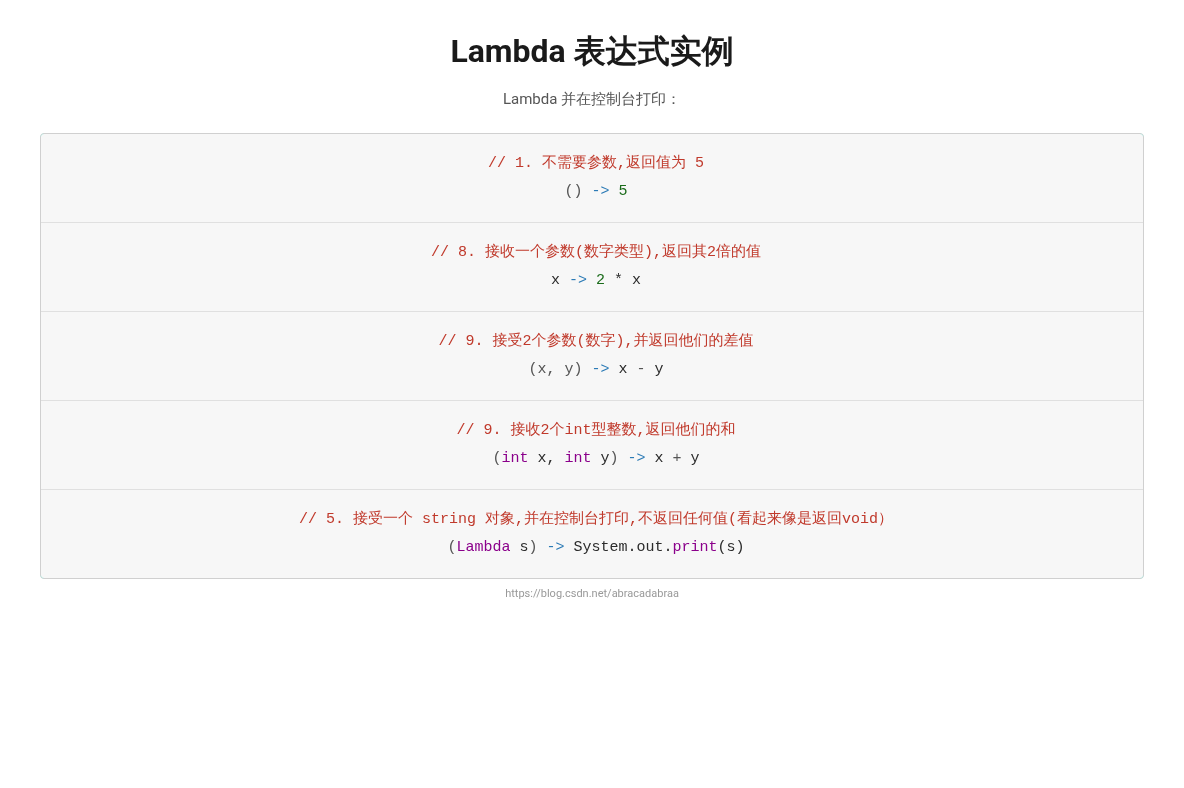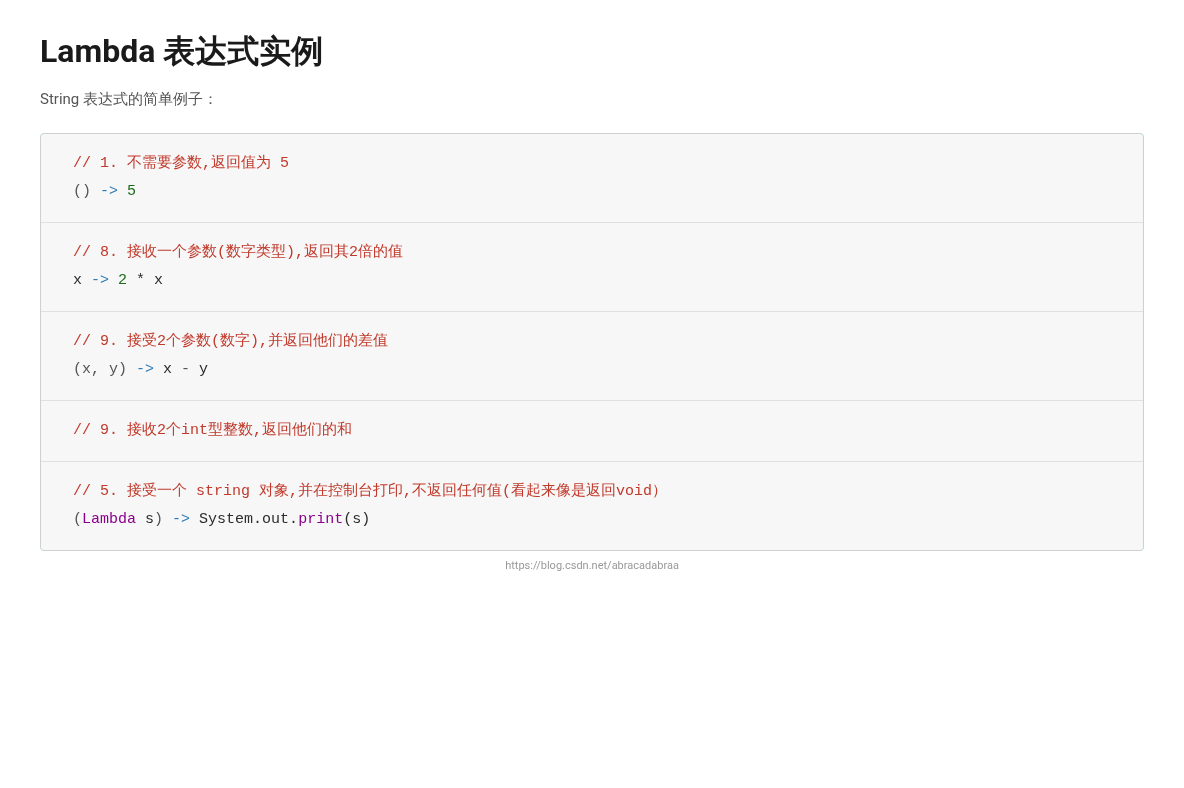--- a/index.html
+++ b/index.html
@@ -1,18 +1,19 @@
 <!DOCTYPE html>
 <html><head>
   <meta charset="utf-8">
   <style>
     * {
       margin: 0;
       padding: 0;
       box-sizing: border-box;
+      text-align: center;
     }
 
     body {
       background: #ffffff;
       font-family: -apple-system, BlinkMacSystemFont, "Segoe UI", Roboto, sans-serif;
       color: #333;
       padding: 30px 40px;
       width: 1184px;
       min-height: 788px;
     }
@@ -88,21 +89,21 @@
       text-align: center;
       font-size: 11px;
       color: #999;
       margin-top: 8px;
     }
   </style>
 </head>
 <body>
 
 <h1 class="page-title">Lambda 表达式实例</h1>
-<p class="page-subtitle">String 表达式的简单例子：</p>
+<p class="page-subtitle">Lambda 并在控制台打印：</p>
 
 <div class="code-container">
 
   <div class="code-block">
     <div class="comment-line">// 1. 不需要参数,返回值为 5</div>
     <div class="code-line">
       <span class="paren">()</span>
       <span> </span>
       <span class="arrow">-&gt;</span>
       <span> </span>
@@ -129,20 +130,28 @@
       <span> </span>
       <span class="arrow">-&gt;</span>
       <span> x </span>
       <span class="op">-</span>
       <span> y</span>
     </div>
   </div>
 
   <div class="code-block">
     <div class="comment-line">// 9. 接收2个int型整数,返回他们的和</div>
+    <div class="code-line">
+      <span class="paren">(</span><span class="kw">int</span> x, <span class="kw">int</span> y<span class="paren">)</span>
+      <span> </span>
+      <span class="arrow">-&gt;</span>
+      <span> x </span>
+      <span class="op">+</span>
+      <span> y</span>
+    </div>
   </div>
 
   <div class="code-block">
     <div class="comment-line">// 5. 接受一个 string 对象,并在控制台打印,不返回任何值(看起来像是返回void）</div>
     <div class="code-line">
       <span class="paren">(</span><span class="kw">Lambda</span> s<span class="paren">)</span>
       <span> </span>
       <span class="arrow">-&gt;</span>
       <span> System.out.</span><span class="kw">print</span>(s)
     </div>

